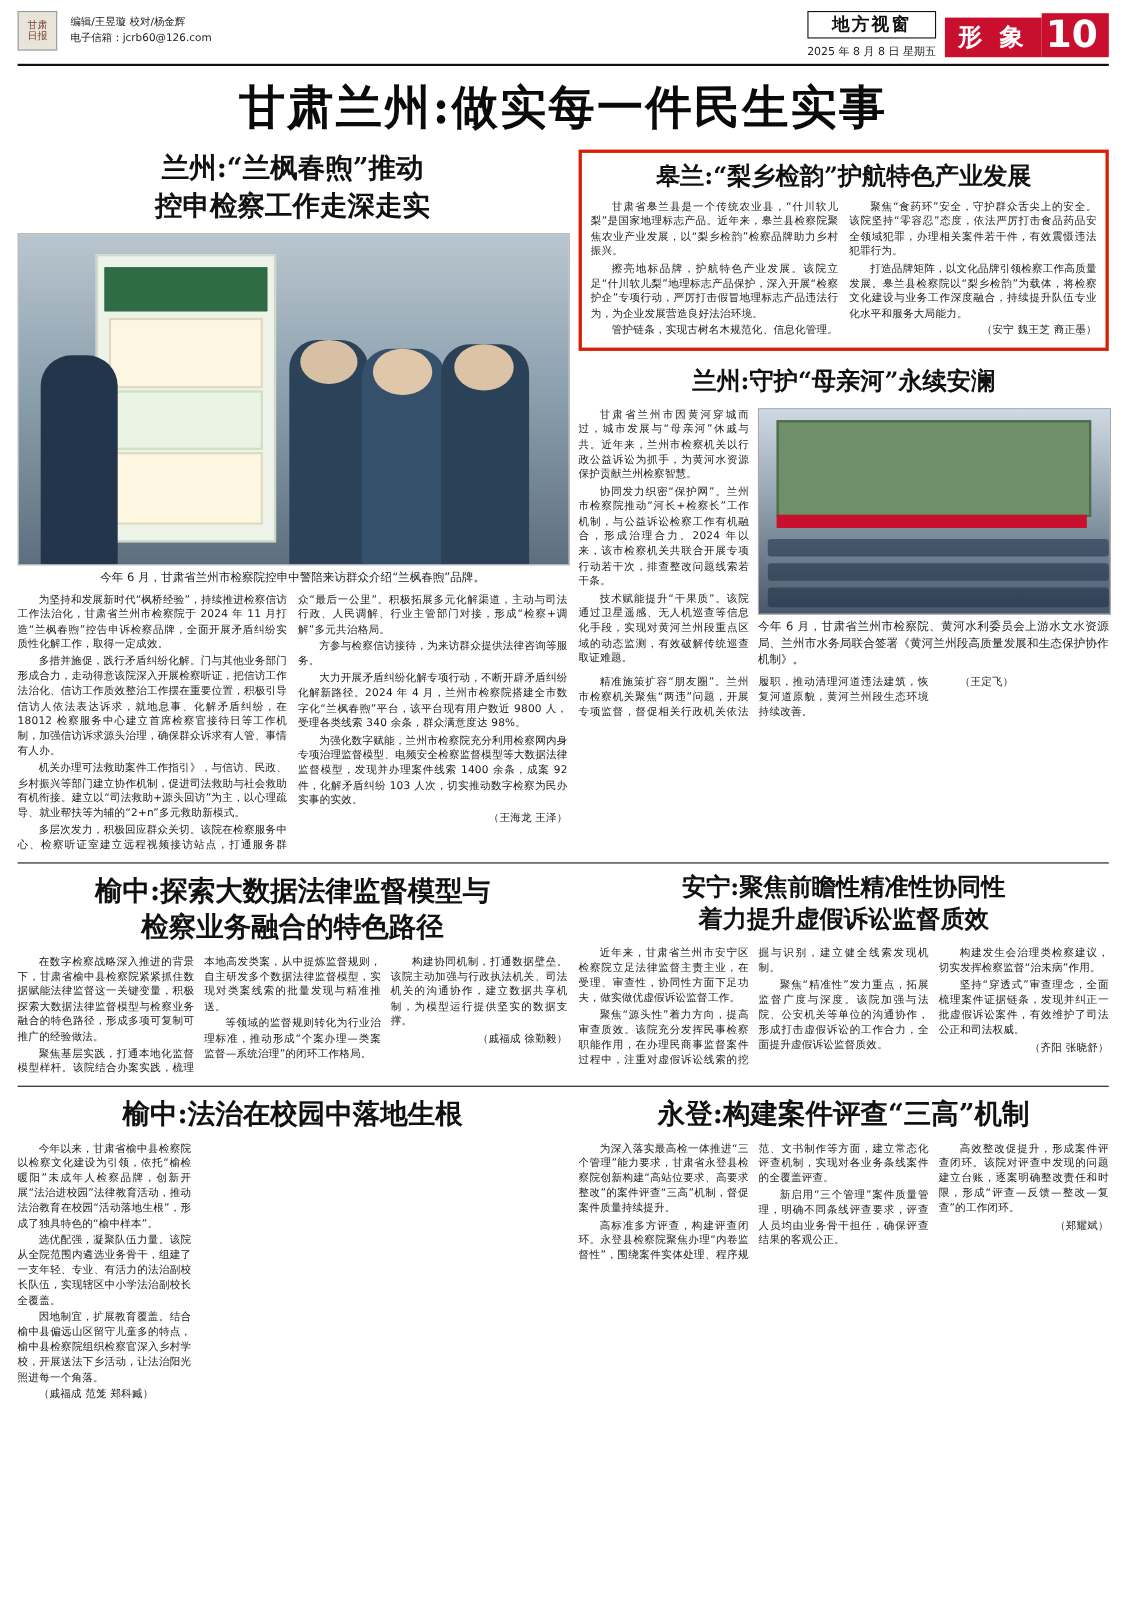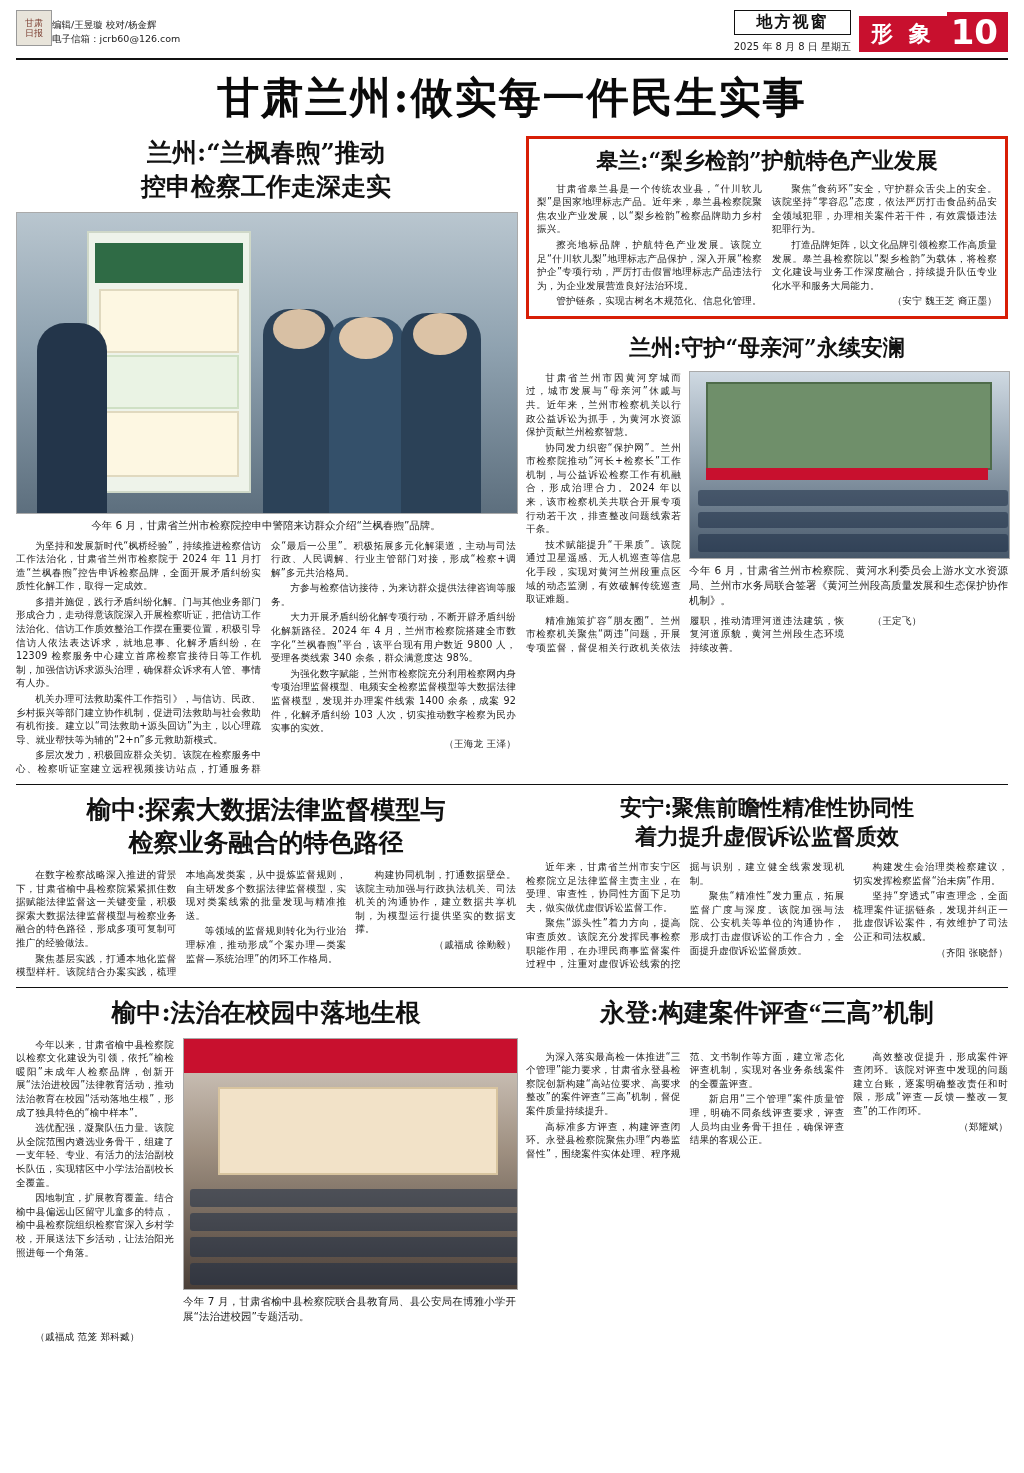--- a/index.html
+++ b/index.html
@@ -7,21 +7,21 @@
     width:1024px;
     background:#fff;
     font-family:"DejaVu Sans","Liberation Sans",sans-serif;
     color:#111;
   }
   .page{width:1024px;height:1473px;position:relative;padding:0;box-sizing:border-box;}
   .inner{padding:10px 16px 0 16px;}
 
   
   .masthead{display:flex;align-items:flex-start;justify-content:space-between;border-bottom:2px solid #111;padding-bottom:4px;}
-  .mh-left{display:flex;align-items:flex-end;gap:0;}
+  .mh-left{display:flex;align-items:center;gap:12px;}
   .logo-box{width:34px;height:34px;border:1px solid #999;background:#e8e4da;display:flex;align-items:center;justify-content:center;}
   .logo-box .lg{font-size:9px;line-height:10px;color:#7a3b2e;font-family:"DejaVu Serif","Liberation Serif",serif;text-align:center;}
   .mh-credits{font-size:9.5px;line-height:14px;color:#222;}
   .mh-center{text-align:center;flex:1;}
   .mh-right{display:flex;align-items:center;gap:0;}
   .sec-label{background:#fff;border:1px solid #111;padding:1px 10px;font-size:16px;font-weight:bold;letter-spacing:2px;}
   .sec-date{font-size:10px;color:#222;margin-top:5px;text-align:center;}
   .red-tab{background:#c8102e;color:#fff;font-size:22px;font-weight:bold;letter-spacing:4px;padding:3px 12px;display:flex;align-items:center;}
   .red-num{background:#c8102e;color:#fff;font-size:34px;font-weight:bold;padding:0 10px 0 4px;display:flex;align-items:center;line-height:40px;}
   .mh-right-wrap{display:flex;align-items:flex-end;}
@@ -137,21 +137,21 @@
         <div class="ph-fig" style="left:256px;top:96px;width:52px;height:40px;background:#d8c0a4;border-radius:50%;"></div>
         <div class="ph-fig" style="left:312px;top:104px;width:76px;height:196px;background:#34506a;border-radius:26px 26px 0 0;"></div>
         <div class="ph-fig" style="left:322px;top:104px;width:54px;height:42px;background:#e0c7aa;border-radius:50%;"></div>
         <div class="ph-fig" style="left:384px;top:100px;width:80px;height:200px;background:#2b4157;border-radius:26px 26px 0 0;"></div>
         <div class="ph-fig" style="left:396px;top:100px;width:54px;height:42px;background:#dcc3a6;border-radius:50%;"></div>
       </div>
       <div class="cap">今年 6 月，甘肃省兰州市检察院控申中警陪来访群众介绍“兰枫春煦”品牌。</div>
 
       <div class="body-text twocol">
         <p>为坚持和发展新时代“枫桥经验”，持续推进检察信访工作法治化，甘肃省兰州市检察院于 2024 年 11 月打造“兰枫春煦”控告申诉检察品牌，全面开展矛盾纠纷实质性化解工作，取得一定成效。</p>
-        <p>多措并施促，践行矛盾纠纷化解。门与其他业务部门形成合力，走动得意该院深入开展检察听证，把信访工作法治化、信访工作质效整治工作摆在重要位置，积极引导信访人依法表达诉求，就地息事、化解矛盾纠纷，在 12309 检察服务中心建立首席检察官接待日等工作机制，加强信访诉求源头治理，确保群众诉求有人管、事情有人办。</p>
+        <p>多措并施促，践行矛盾纠纷化解。门与其他业务部门形成合力，走动得意该院深入开展检察听证，把信访工作法治化、信访工作质效整治工作摆在重要位置，积极引导信访人依法表达诉求，就地息事、化解矛盾纠纷，在 18012 检察服务中心建立首席检察官接待日等工作机制，加强信访诉求源头治理，确保群众诉求有人管、事情有人办。</p>
         <p>机关办理可法救助案件工作指引》，与信访、民政、乡村振兴等部门建立协作机制，促进司法救助与社会救助有机衔接。建立以“司法救助+源头回访”为主，以心理疏导、就业帮扶等为辅的“2+n”多元救助新模式。</p>
         <p>多层次发力，积极回应群众关切。该院在检察服务中心、检察听证室建立远程视频接访站点，打通服务群众“最后一公里”。积极拓展多元化解渠道，主动与司法行政、人民调解、行业主管部门对接，形成“检察+调解”多元共治格局。</p>
         <p>方参与检察信访接待，为来访群众提供法律咨询等服务。</p>
         <p>大力开展矛盾纠纷化解专项行动，不断开辟矛盾纠纷化解新路径。2024 年 4 月，兰州市检察院搭建全市数字化“兰枫春煦”平台，该平台现有用户数近 9800 人，受理各类线索 340 余条，群众满意度达 98%。</p>
         <p>为强化数字赋能，兰州市检察院充分利用检察网内身专项治理监督模型、电频安全检察监督模型等大数据法律监督模型，发现并办理案件线索 1400 余条，成案 92 件，化解矛盾纠纷 103 人次，切实推动数字检察为民办实事的实效。</p>
         <p class="sign">（王海龙  王泽）</p>
       </div>
     </div>
 
     <div class="col" style="flex:1;">
@@ -239,41 +239,30 @@
       <div class="sub-title t-26" style="margin-bottom:8px;">榆中:法治在校园中落地生根</div>
 
       <div style="display:flex;gap:9px;">
         <div style="flex:0 0 158px;">
           <div class="body-text">
             <p>今年以来，甘肃省榆中县检察院以检察文化建设为引领，依托“榆检暖阳”未成年人检察品牌，创新开展“法治进校园”法律教育活动，推动法治教育在校园“活动落地生根”，形成了独具特色的“榆中样本”。</p>
             <p>选优配强，凝聚队伍力量。该院从全院范围内遴选业务骨干，组建了一支年轻、专业、有活力的法治副校长队伍，实现辖区中小学法治副校长全覆盖。</p>
             <p>因地制宜，扩展教育覆盖。结合榆中县偏远山区留守儿童多的特点，榆中县检察院组织检察官深入乡村学校，开展送法下乡活动，让法治阳光照进每一个角落。</p>
           </div>
         </div>
-        <div style="flex:1;">
-          <div class="photo hall" style="height:250px;">
-            <div class="banner" style="left:0;top:0;width:100%;height:34px;"></div>
-            <div class="board" style="left:34px;top:48px;width:276px;height:84px;background:#f2e2c8;border-color:#d8c49f;"></div>
-            <div class="row-seat" style="left:6px;top:150px;width:330px;height:18px;"></div>
-            <div class="row-seat" style="left:6px;top:174px;width:330px;height:18px;"></div>
-            <div class="row-seat" style="left:6px;top:198px;width:330px;height:20px;"></div>
-            <div class="row-seat" style="left:6px;top:224px;width:330px;height:22px;"></div>
-          </div>
-          <div class="cap" style="text-align:justify;">今年 7 月，甘肃省榆中县检察院联合县教育局、县公安局在博雅小学开展“法治进校园”专题活动。</div>
-        </div>
       </div>
 
       <div class="body-text threecol">
         <p>（戚福成  范笼  郑科臧）</p>
         <p class="sign"></p>
       </div>
     </div>
 
     <div class="col" style="flex:1;">
-      <div class="sub-title t-26" style="margin-bottom:20px;font-family:Liberation Serif, serif;">永登:构建案件评查“三高”机制</div>
+      <div class="sub-title t-26" style="margin-bottom:8px;">永登:构建案件评查“三高”机制</div>
       <div class="body-text threecol">
         <p>为深入落实最高检一体推进“三个管理”能力要求，甘肃省永登县检察院创新构建“高站位要求、高要求整改”的案件评查“三高”机制，督促案件质量持续提升。</p>
         <p>高标准多方评查，构建评查闭环。永登县检察院聚焦办理“内卷监督性”，围绕案件实体处理、程序规范、文书制作等方面，建立常态化评查机制，实现对各业务条线案件的全覆盖评查。</p>
         <p>新启用“三个管理”案件质量管理，明确不同条线评查要求，评查人员均由业务骨干担任，确保评查结果的客观公正。</p>
         <p>高效整改促提升，形成案件评查闭环。该院对评查中发现的问题建立台账，逐案明确整改责任和时限，形成“评查—反馈—整改—复查”的工作闭环。</p>
         <p class="sign">（郑耀斌）</p>
       </div>
     </div>
   </div>
 

